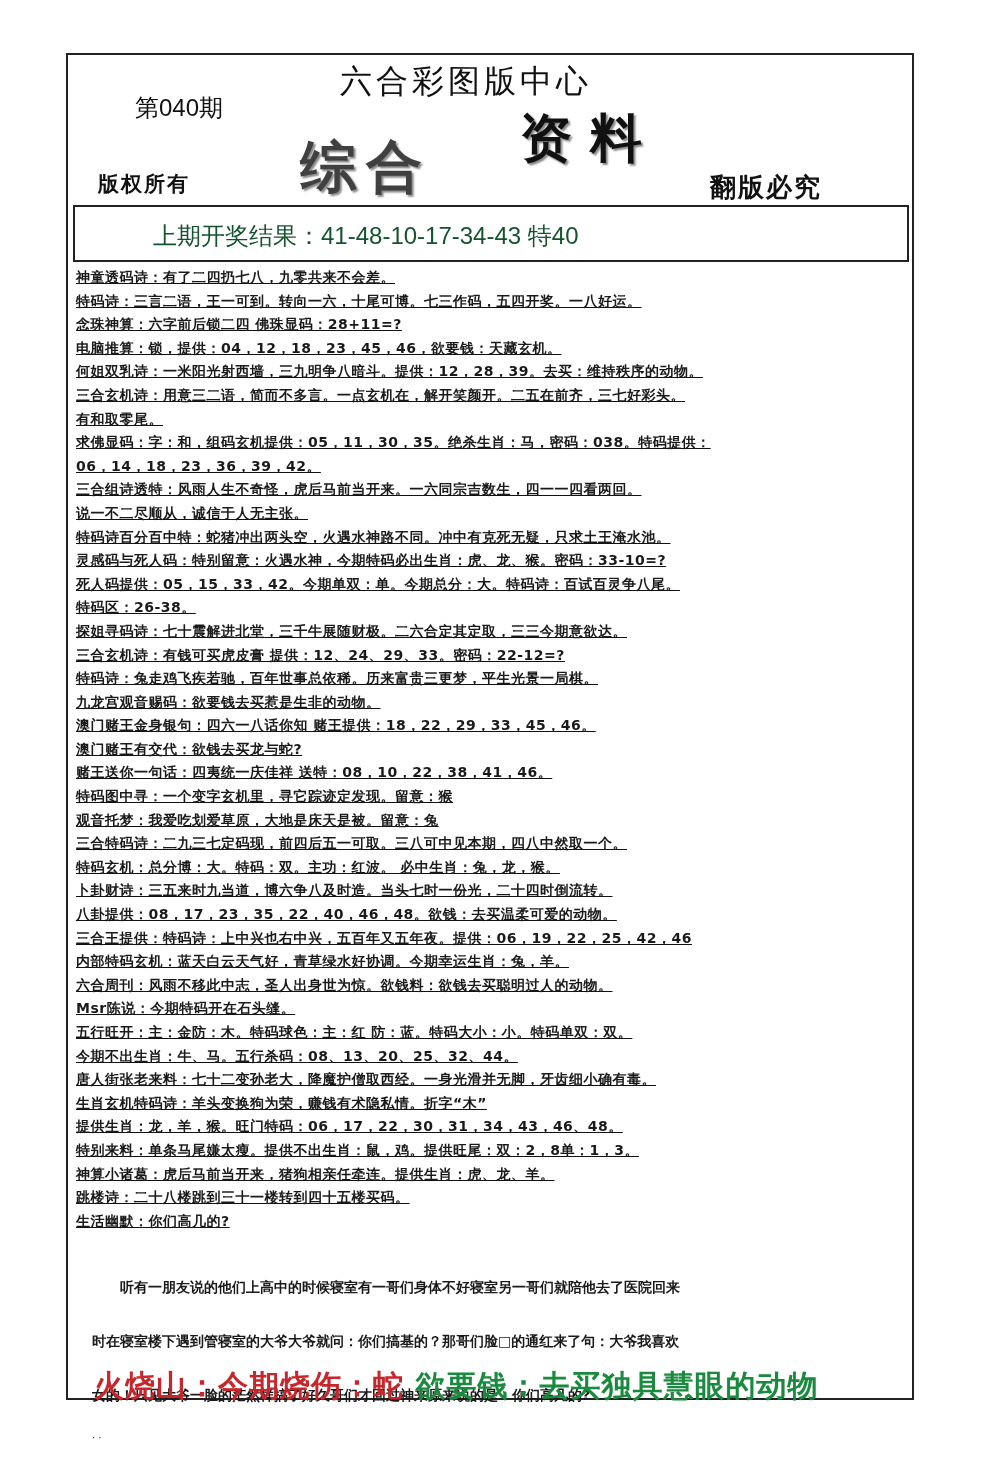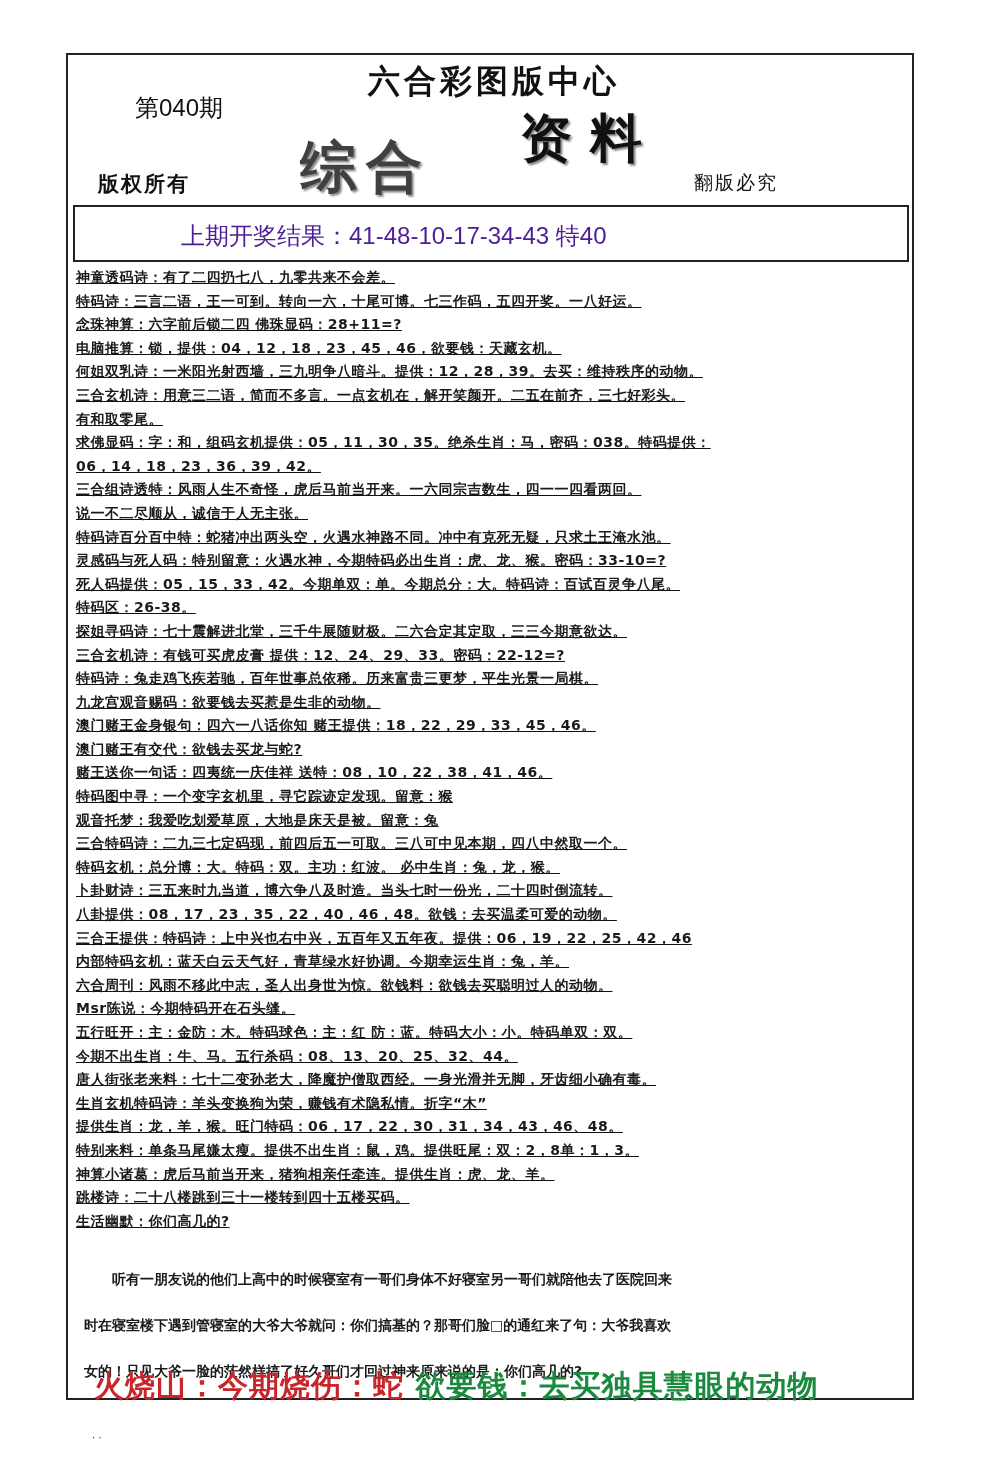--- a/index.html
+++ b/index.html
@@ -2,42 +2,42 @@
 <html><head>
 <meta charset="utf-8">
 <style>
   html, body { margin:0; padding:0; background:#ffffff; }
   body { width:984px; height:1457px; position:relative; overflow:hidden;
          font-family:"DejaVu Sans", sans-serif; color:#111; }
   .frame { position:absolute; left:66px; top:53px; width:848px; height:1347px;
            border:2px solid #222; box-sizing:border-box; }
   .issue { position:absolute; left:135px; top:92px; font-family:"Liberation Sans", sans-serif;
            font-size:24px; color:#111; }
-  .center-title { position:absolute; left:368px; top:60px; font-size:32px; font-weight:bold;
+  .center-title { position:absolute; left:340px; top:60px; font-size:32px; font-weight:normal;
                   letter-spacing:4px; color:#111; font-family:"DejaVu Serif", serif; }
   .main-title-1 { position:absolute; left:300px; top:130px; font-size:56px; font-weight:bold;
                   letter-spacing:10px; color:#404040; font-family:"DejaVu Serif", serif;
                   text-shadow:2px 2px 2px #888; }
   .main-title-2 { position:absolute; left:520px; top:104px; font-size:52px; font-weight:bold;
                   letter-spacing:18px; color:#111; font-family:"DejaVu Serif", serif;
                   text-shadow:2px 2px 2px #888; }
   .copyright-left { position:absolute; left:98px; top:170px; font-size:21px; font-weight:bold;
                     letter-spacing:2px; font-family:"DejaVu Serif", serif; }
-  .copyright-right { position:absolute; left:694px; top:170px; font-size:19px; font-weight:normal;
+  .copyright-right { position:absolute; left:710px; top:170px; font-size:26px; font-weight:bold;
                      letter-spacing:2px; font-family:"DejaVu Serif", serif; }
   .result-box { position:absolute; left:73px; top:205px; width:836px; height:57px;
                 border:2px solid #222; box-sizing:border-box; }
-  .result-text { position:absolute; left:78px; top:13px; font-size:24px; color:#4c1d95;
-                 font-family:"Liberation Sans", sans-serif;margin-left:28px; }
+  .result-text { position:absolute; left:78px; top:13px; font-size:24px; color:#14532d;
+                 font-family:"Liberation Sans", sans-serif; }
   .content { position:absolute; left:76px; top:266px; width:836px;text-decoration:underline; }
   .line { height:23.6px; line-height:23.6px; font-size:14px; white-space:nowrap;
           font-weight:bold; color:#1a1a1a; letter-spacing:0.5px; }
   .story { position:absolute; left:76px; width:830px; font-size:14px; font-weight:bold;
            line-height:38px; color:#1a1a1a; }
-  .story p { margin:8px; white-space:nowrap; }
+  .story p { margin:16px; white-space:nowrap; }
   .footer-banner { position:absolute; left:94px; top:1366px; font-size:30px; font-weight:bold;
                    font-family:"DejaVu Serif", serif; white-space:nowrap; letter-spacing:1px; }
   .red { color:#c8262a; }
   .green { color:#1a8a3e; }
   .dots { position:absolute; left:92px; top:1432px; font-size:10px; color:#333; }
 </style>
 </head>
 <body>
 
 <div class="frame"></div>

